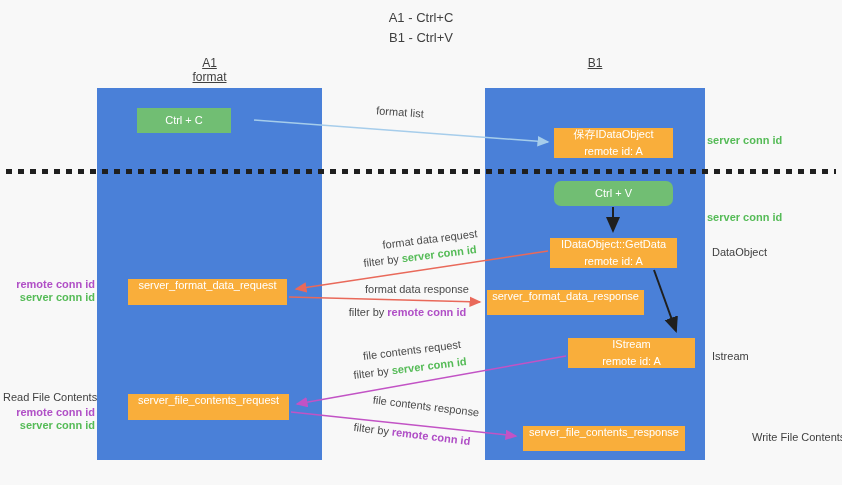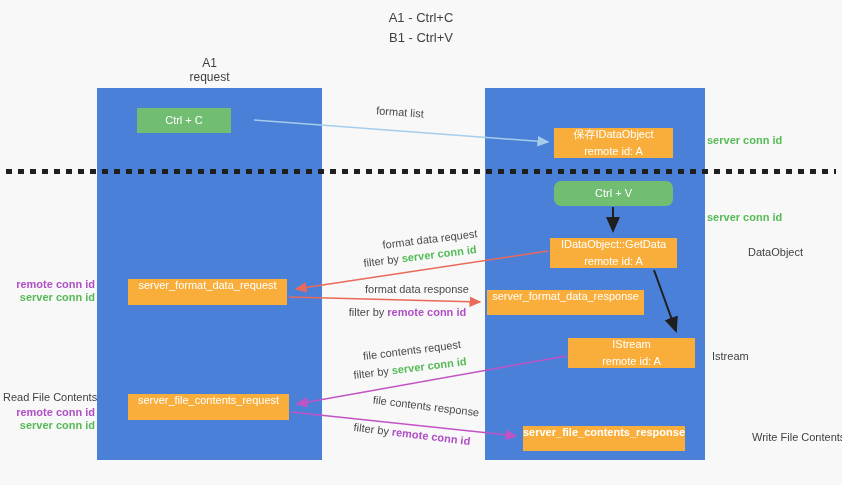--- a/index.html
+++ b/index.html
@@ -2,49 +2,49 @@
 <html style="--background: #f8f8f8; --column_blue: #4a80d8; --green: #71be73; --orange: #f9ae3b; --arrow_lightblue: #a6cdeb; --arrow_red: #e9695a; --arrow_magenta: #c253c5; --arrow_black: #1f1f1f; --text_green: #55bb57; --text_purple: #b04fc6; --text_dark: #3f3f3f;"><head>
 <meta charset="utf-8">
 <style>
   html,body{margin:0;padding:0;}
   body{font-family:"Liberation Sans",sans-serif;background:#fff;}
   #canvas{position:relative;width:842px;height:485px;background:var(--background,#f8f8f8);overflow:hidden;}
 
   .title{position:absolute;left:0;right:0;top:8px;text-align:center;
          font-size:13px;line-height:20px;color:var(--text_dark);z-index:6;}
   .col-header{position:absolute;text-align:center;font-size:12px;line-height:14px;
-              color:var(--text_dark);z-index:6;}
+              color:var(--text_dark);z-index:6;text-decoration:underline;}
   .column{position:absolute;top:88px;height:372px;background:var(--column_blue);z-index:1;}
   #col-a1{left:97px;width:225px;}
   #col-b1{left:485px;width:220px;}
 
   .divider{position:absolute;left:6px;top:169px;width:830px;height:5px;z-index:2;
            background:repeating-linear-gradient(to right,var(--arrow_black) 0 6px,transparent 6px 12px);}
 
   .node{position:absolute;display:flex;flex-direction:column;align-items:center;justify-content:center;
         color:#fff;font-size:11px;line-height:13px;text-align:center;z-index:3;}
   .node.green{background:var(--green);}
   .node.orange{background:var(--orange);justify-content:space-between;}
 
   #n-ctrlc{left:137px;top:108px;width:94px;height:25px;}
   #n-save{left:554px;top:128px;width:119px;height:30px;}
   #n-ctrlv{left:554px;top:181px;width:119px;height:25px;border-radius:7px;}
   #n-getdata{left:550px;top:238px;width:127px;height:30px;}
   #n-freq{left:128px;top:279px;width:159px;height:26px;}
   #n-fresp{left:487px;top:290px;width:157px;height:25px;}
   #n-istream{left:568px;top:338px;width:127px;height:30px;}
   #n-creq{left:128px;top:394px;width:161px;height:26px;}
-  #n-cresp{left:523px;top:426px;width:162px;height:25px;font-weight:bold;}
+  #n-cresp{left:523px;top:426px;width:162px;height:25px;}
 
   .side{position:absolute;font-size:11px;line-height:13px;color:var(--text_dark);z-index:6;white-space:nowrap;}
   .green-text{color:var(--text_green);font-weight:bold;}
   .purple-text{color:var(--text_purple);font-weight:bold;}
   #sl-scid-top{left:707px;top:134px;}
   #sl-scid-mid{left:707px;top:211px;}
-  #sl-dataobject{left:748px;top:246px;}
+  #sl-dataobject{left:712px;top:246px;}
   #sl-istream{left:712px;top:350px;}
   #sl-write{left:752px;top:431px;}
   #sl-left1{left:0;width:95px;top:278px;text-align:right;}
   #sl-read{left:3px;top:391px;}
   #sl-left2{left:0;width:95px;top:406px;text-align:right;}
 
   .arrow-label{position:absolute;font-size:11px;line-height:13px;color:#4a4a4a;
                text-align:center;z-index:6;white-space:nowrap;}
   #al-formatlist{left:345px;top:106px;width:110px;transform:rotate(4deg);}
   #al-fdr1{left:355px;top:233px;width:150px;transform:rotate(-7deg);}
@@ -63,23 +63,24 @@
 
 <div id="canvas">
 
   <div class="title">
     <div>A1 - Ctrl+C</div>
     <div>B1 - Ctrl+V</div>
   </div>
 
   <div class="col-header" style="left:97px;width:225px;top:56px;">
     <div>A1</div>
-    <div>request</div>
+    <div>format</div>
   </div>
   <div class="col-header" style="left:485px;width:220px;top:56px;">
+    <div>B1</div>
   </div>
 
   <div class="column" id="col-a1"></div>
   <div class="column" id="col-b1"></div>
 
   <div class="divider"></div>
 
   <div class="node green" id="n-ctrlc">
     <div>Ctrl + C</div>
   </div>

